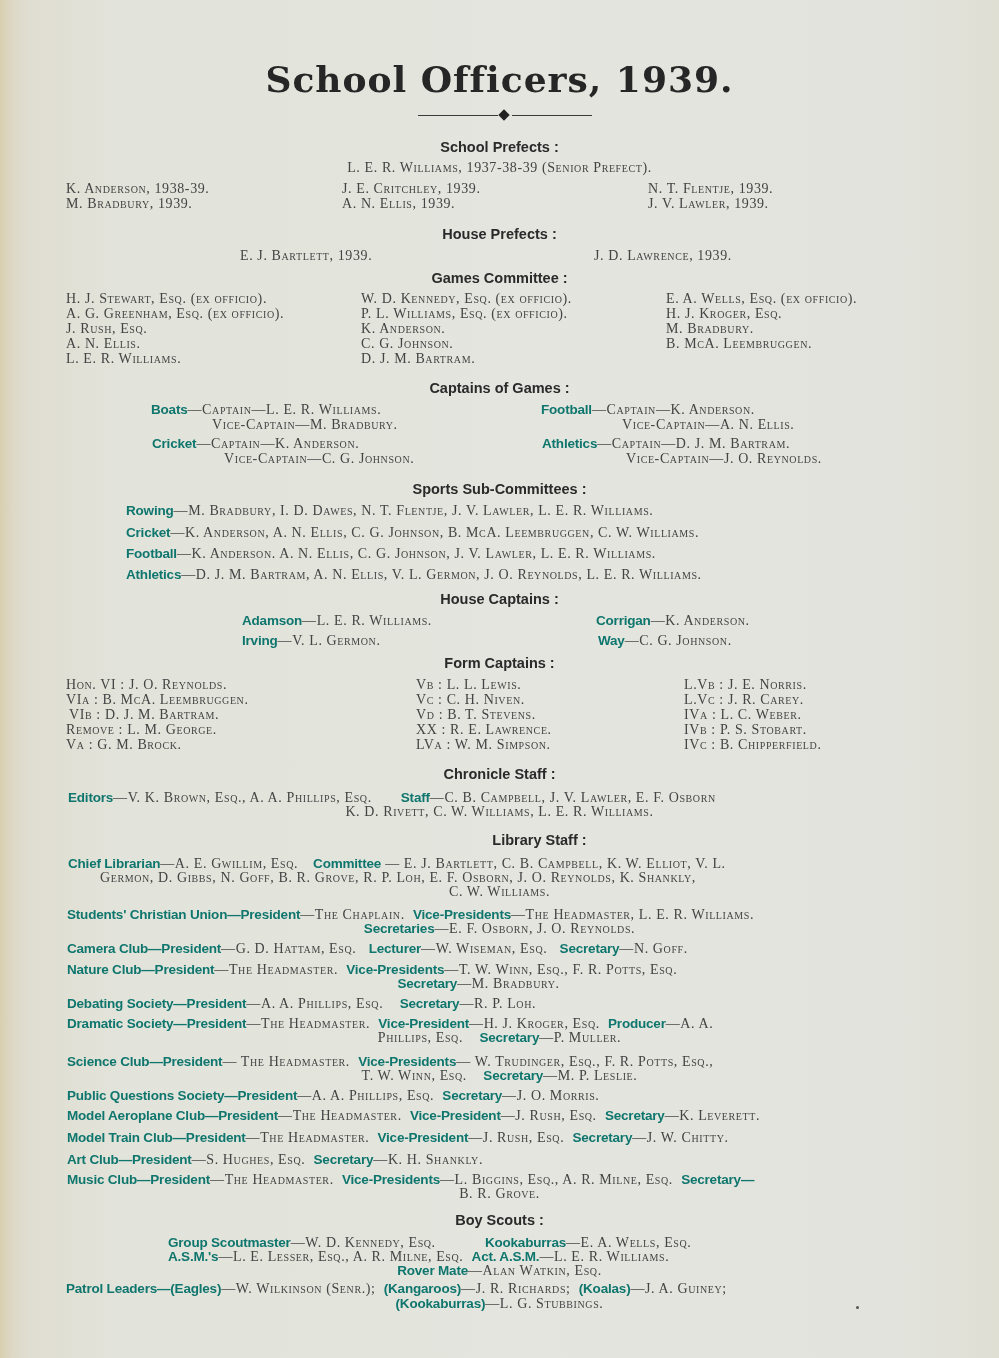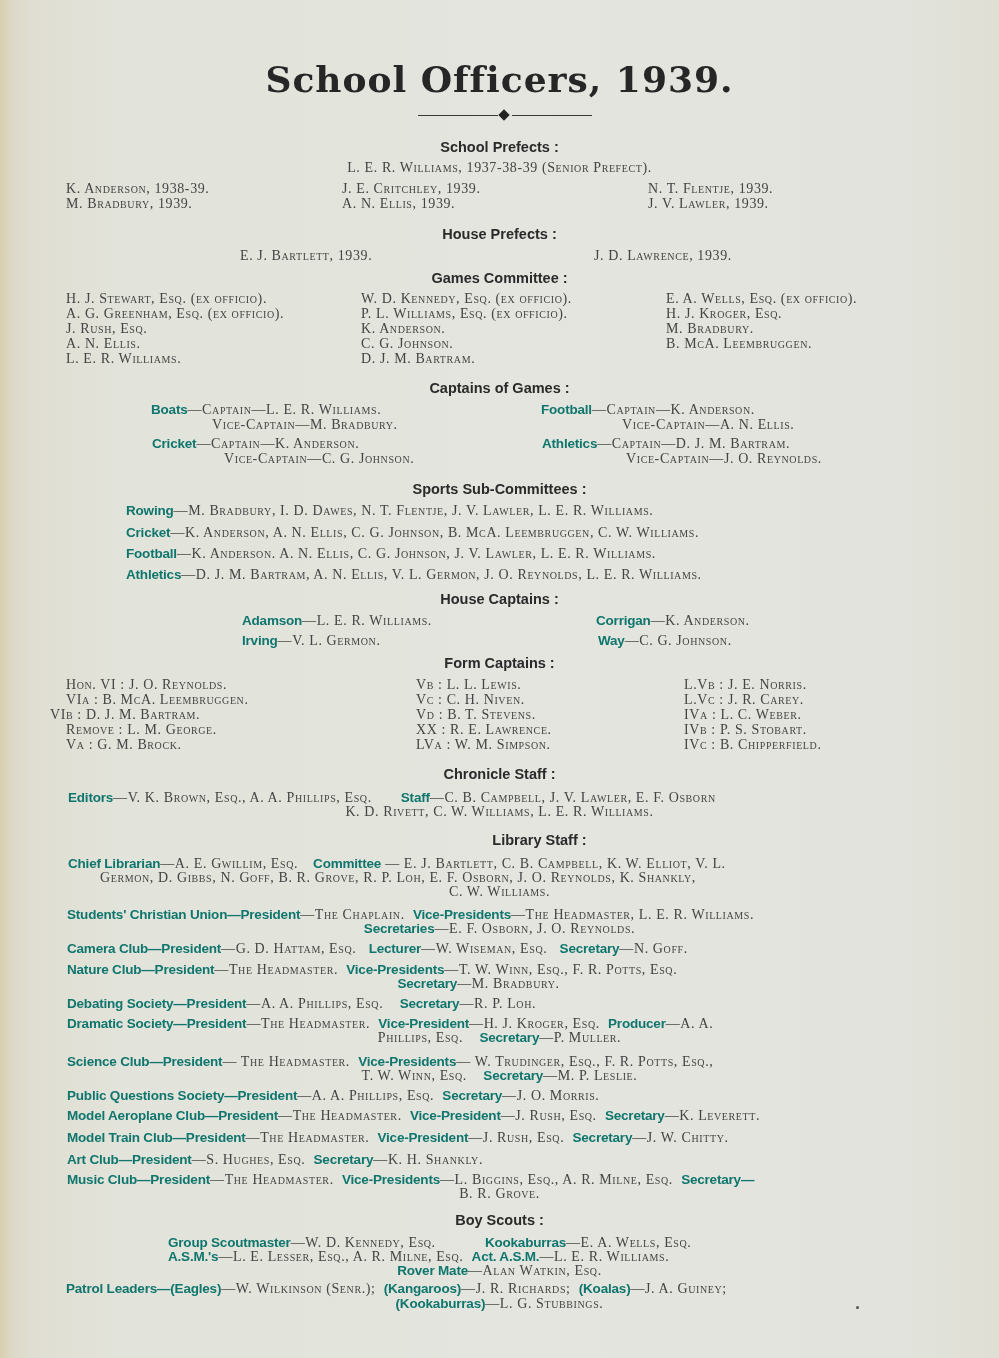--- a/index.html
+++ b/index.html
@@ -94,21 +94,21 @@
 
   <div class="h" style="top:591px;">House Captains :</div>
   <div class="t" style="left:242px;top:613px;"><span class="b">Adamson</span><span class="sc">—L. E. R. Williams.</span></div>
   <div class="t" style="left:596px;top:613px;"><span class="b">Corrigan</span><span class="sc">—K. Anderson.</span></div>
   <div class="t" style="left:242px;top:633px;"><span class="b">Irving</span><span class="sc">—V. L. Germon.</span></div>
   <div class="t" style="left:598px;top:633px;"><span class="b">Way</span><span class="sc">—C. G. Johnson.</span></div>
 
   <div class="h" style="top:655px;">Form Captains :</div>
   <div class="t sc" style="left:66px;top:677px;">Hon. VI : J. O. Reynolds.</div>
   <div class="t sc" style="left:66px;top:692px;">VIa : B. McA. Leembruggen.</div>
-  <div class="t sc" style="left:50px;top:707px;">VIb : D. J. M. Bartram.</div>
+  <div class="t sc" style="left:69px;top:707px;">VIb : D. J. M. Bartram.</div>
   <div class="t sc" style="left:66px;top:722px;">Remove : L. M. George.</div>
   <div class="t sc" style="left:66px;top:737px;text-align:center;">Va : G. M. Brock.</div>
   <div class="t sc" style="left:416px;top:677px;">Vb : L. L. Lewis.</div>
   <div class="t sc" style="left:416px;top:692px;">Vc : C. H. Niven.</div>
   <div class="t sc" style="left:416px;top:707px;">Vd : B. T. Stevens.</div>
   <div class="t sc" style="left:416px;top:722px;">XX : R. E. Lawrence.</div>
   <div class="t sc" style="left:416px;top:737px;">LVa : W. M. Simpson.</div>
   <div class="t sc" style="left:684px;top:677px;">L.Vb : J. E. Norris.</div>
   <div class="t sc" style="left:684px;top:692px;">L.Vc : J. R. Carey.</div>
   <div class="t sc" style="left:684px;top:707px;">IVa : L. C. Weber.</div>

